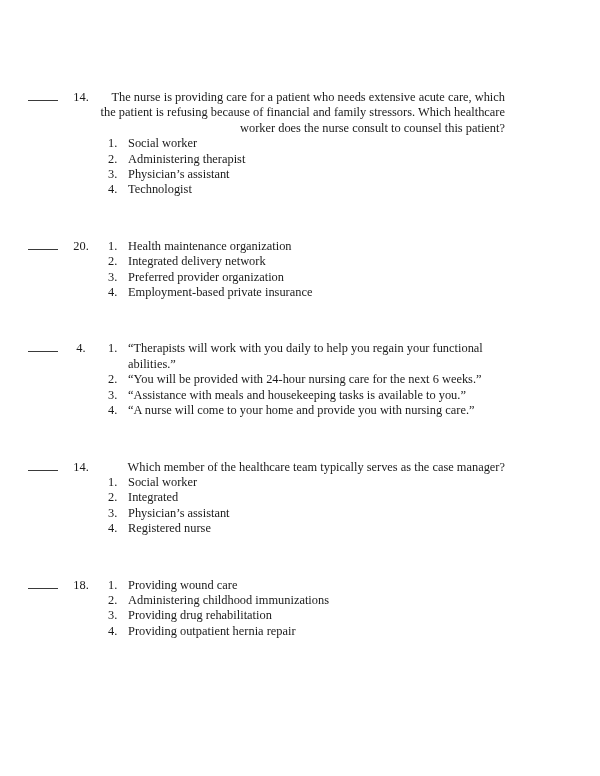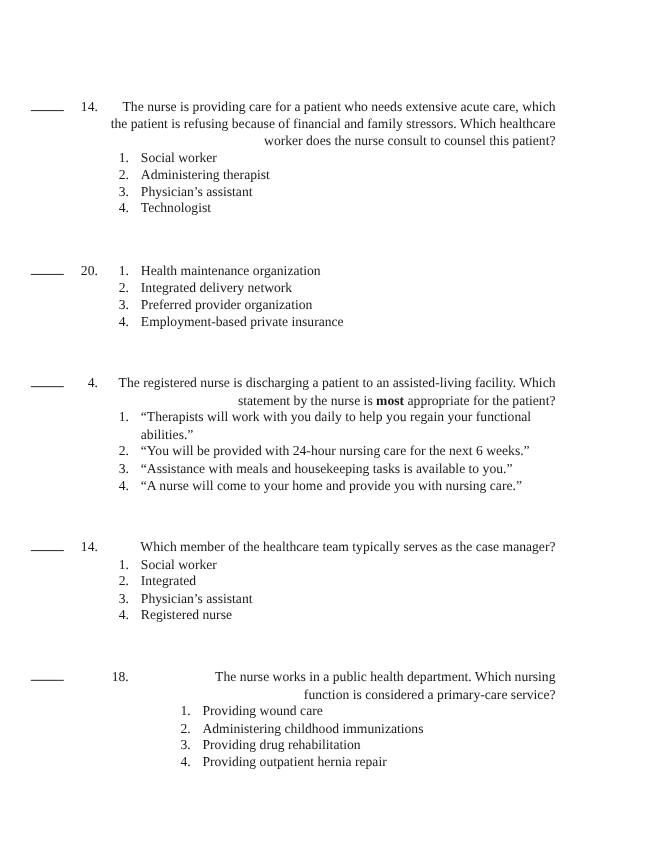--- a/index.html
+++ b/index.html
@@ -25,36 +25,35 @@
   .question-list {
     display: block;
   }
   .question {
     display: flex;
     align-items: flex-start;
     margin-bottom: 41px;
   }
   .question:last-child {
     margin-bottom: 0;
-    gap: 28px;
   }
   .answer-blank {
     flex: 0 0 auto;
     width: 30px;
     margin-top: 10px;
     margin-right: 15px;
     border-bottom: 1px solid #3a3a3a;
     height: 0;
   }
   .q-number {
     flex: 0 0 auto;
     width: 24px;
     font-size: 12.4px;
     line-height: 15.4px;
-    text-align: right;
+    text-align: center;
     padding-right: 8px;
     box-sizing: border-box;
   }
   .q-body {
     flex: 1 1 auto;
     min-width: 0;
   }
   .q-stem {
     font-size: 12.4px;
     line-height: 15.4px;
@@ -136,21 +135,20 @@
               <span class="opt-number">4.</span>
               <span class="opt-text">Employment-based private insurance</span>
             </li>
           </ul>
         </div>
       </div>
       <div class="question">
         <div class="answer-blank"></div>
         <div class="q-number">4.</div>
         <div class="q-body">
-          <div class="q-stem"><span>The registered nurse is discharging a patient to an assisted-living facility. Which statement by the nurse is </span><b>most</b><span> appropriate for the patient?</span></div>
           <ul class="options">
             <li class="option">
               <span class="opt-number">1.</span>
               <span class="opt-text">“Therapists will work with you daily to help you regain your functional abilities.”</span>
             </li>
             <li class="option">
               <span class="opt-number">2.</span>
               <span class="opt-text">“You will be provided with 24-hour nursing care for the next 6 weeks.”</span>
             </li>
             <li class="option">
@@ -186,21 +184,20 @@
               <span class="opt-number">4.</span>
               <span class="opt-text">Registered nurse</span>
             </li>
           </ul>
         </div>
       </div>
       <div class="question">
         <div class="answer-blank"></div>
         <div class="q-number">18.</div>
         <div class="q-body">
-          <div class="q-stem"><span>The nurse works in a public health department. Which nursing function is considered a primary-care service?</span></div>
           <ul class="options">
             <li class="option">
               <span class="opt-number">1.</span>
               <span class="opt-text">Providing wound care</span>
             </li>
             <li class="option">
               <span class="opt-number">2.</span>
               <span class="opt-text">Administering childhood immunizations</span>
             </li>
             <li class="option">

